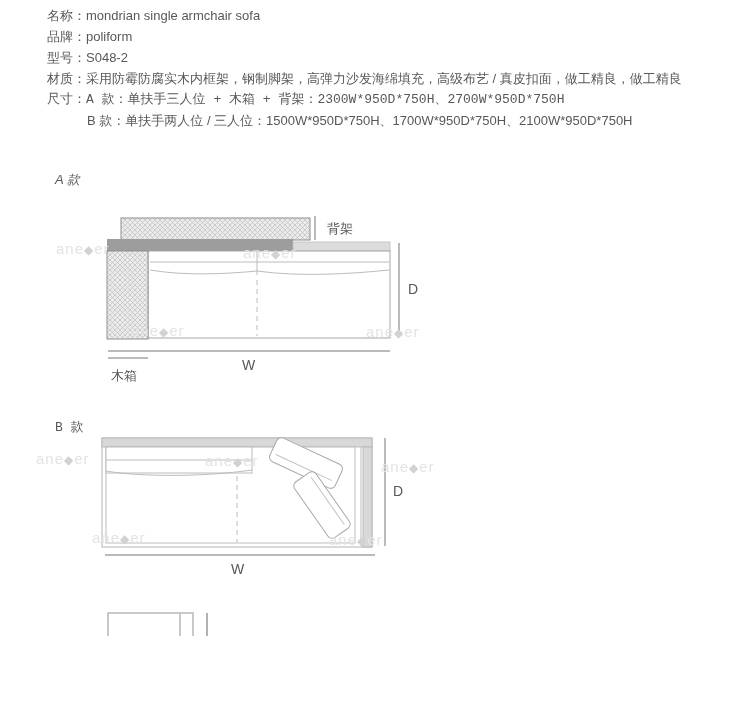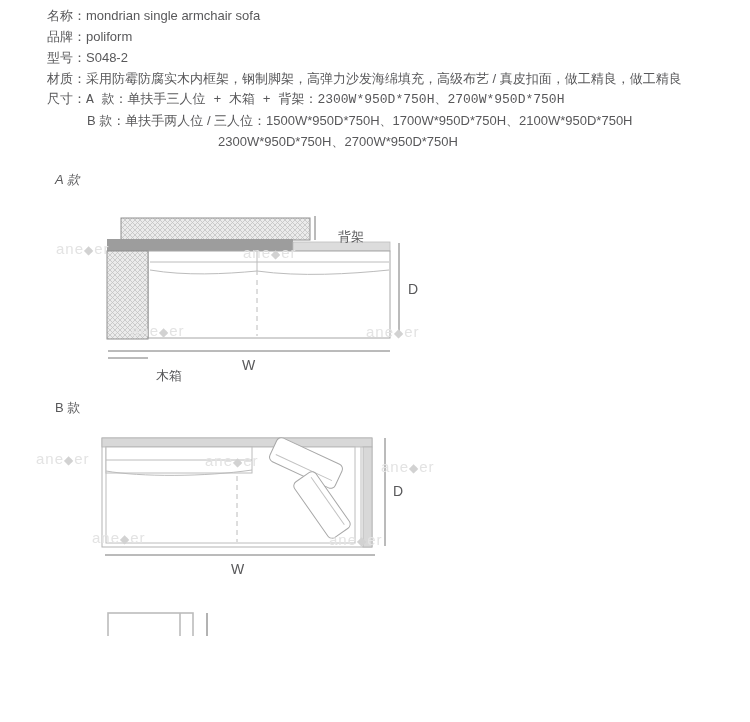--- a/index.html
+++ b/index.html
@@ -13,26 +13,26 @@
   
   .l1{left:47px;top:8px;}
   .l2{left:47px;top:29px;}
   .l3{left:47px;top:50px;}
   .l4{left:47px;top:71px;}
   .l5{left:47px;top:92px;font-family:Liberation Mono, monospace;}
   .l6{left:87px;top:113px;text-align:center;}
   .l7{left:218px;top:134px;}
   
   .sec-a{left:55px;top:172px;font-style:italic;}
-  .sec-b{left:55px;top:400px;}
+  .sec-b{left:55px;top:420px;font-family:Liberation Mono, monospace;}
   
-  .lbl-backrest{left:338px;top:221px;margin-top:8px;}
+  .lbl-backrest{left:327px;top:221px;}
   .lbl-d-a{left:408px;top:282px;font-size:14px;}
   .lbl-w-a{left:242px;top:358px;font-size:14px;}
-  .lbl-woodbox{left:111px;top:368px;margin-left:45px;}
+  .lbl-woodbox{left:111px;top:368px;}
   .lbl-d-b{left:393px;top:484px;font-size:14px;}
   .lbl-w-b{left:231px;top:562px;font-size:14px;}
   .lbl-h{left:216px;top:648px;font-size:14px;}
   .lbl-note{left:216px;top:685px;}
   
   .wm{position:absolute;font-size:15px;letter-spacing:1px;color:#e3e3e3;white-space:pre;text-align:center;}
   .wm .wm-pin{color:#d2d2d2;font-size:12px;}
   .wm1{left:56px;top:240px;}
   .wm2{left:243px;top:244px;}
   .wm3{left:131px;top:322px;}
@@ -101,21 +101,20 @@
       <line x1="207" y1="613" x2="207" y2="698" stroke="#666666"></line>
     </g>
   </svg>
 
   <div class="txt l1">名称：mondrian single armchair sofa</div>
   <div class="txt l2">品牌：poliform</div>
   <div class="txt l3">型号：S048-2</div>
   <div class="txt l4">材质：采用防霉防腐实木内框架，钢制脚架，高弹力沙发海绵填充，高级布艺 / 真皮扣面，做工精良，做工精良</div>
   <div class="txt l5">尺寸：A 款：单扶手三人位 + 木箱 + 背架：2300W*950D*750H、2700W*950D*750H</div>
   <div class="txt l6">B 款：单扶手两人位 / 三人位：1500W*950D*750H、1700W*950D*750H、2100W*950D*750H</div>
-  <div class="txt l7">2300W*950D*750H、2700W*950D*750H</div>
 
   <div class="txt sec-a">A 款</div>
   <div class="txt sec-b">B 款</div>
 
   <div class="txt lbl-backrest">背架</div>
   <div class="txt lbl-d-a">D</div>
   <div class="txt lbl-w-a">W</div>
   <div class="txt lbl-woodbox">木箱</div>
 
   <div class="txt lbl-d-b">D</div>

